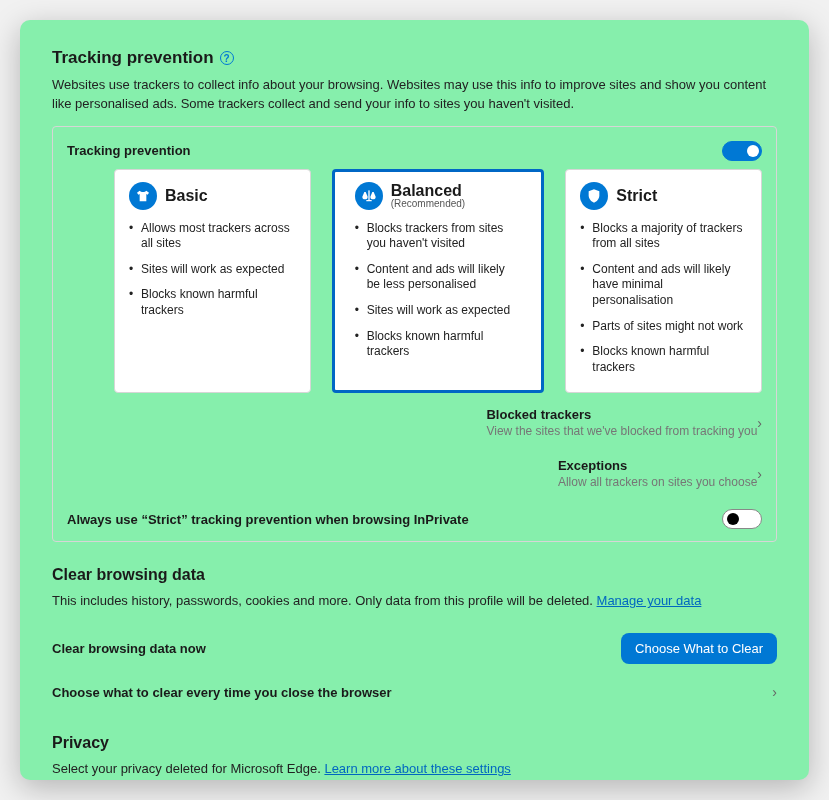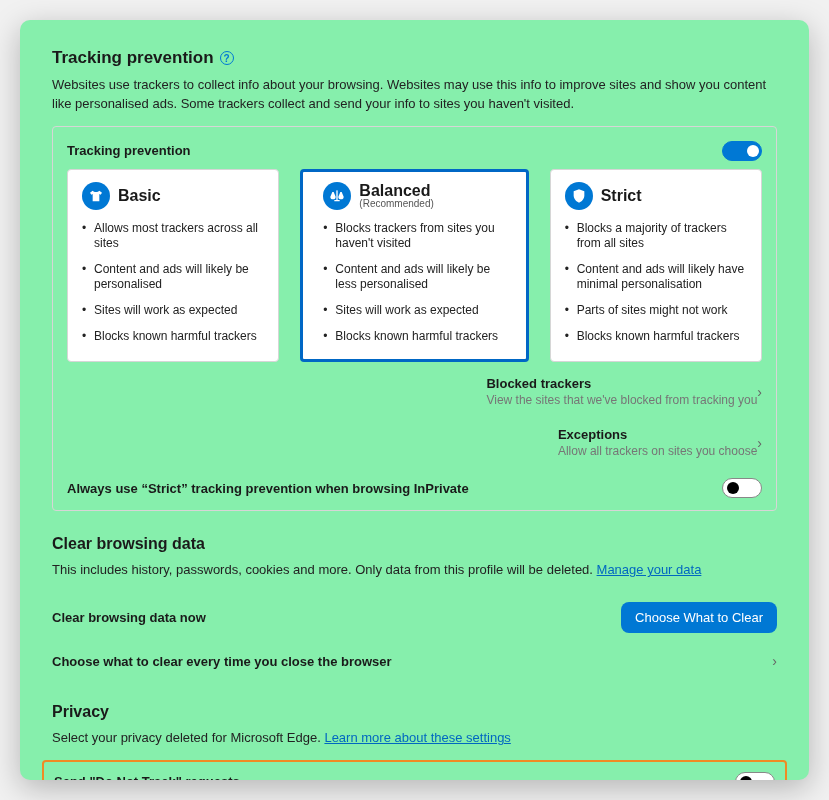--- a/index.html
+++ b/index.html
@@ -27,21 +27,21 @@
 .card {
   border:1px solid #d6d6d6; border-radius:4px;
   padding:10px 14px 8px;
 }
 .tp-header { display:flex; align-items:center; justify-content:space-between; padding:4px 0 8px; }
 .tp-header .lbl { font-weight:600; font-size:13px; }
 .toggle { position:relative; width:40px; height:20px; background:#fff; border:1px solid #888; border-radius:11px; cursor:pointer; }
 .toggle .knob { position:absolute; width:12px; height:12px; background:#000; border-radius:50%; top:3px; left:4px; transition:.15s; }
 .toggle.on { background:#0078d4; border-color:#0078d4; }
 .toggle.on .knob { background:#fff; left:24px; }
-.tier-row { display:flex; gap:21px; }
+.tier-row { display:flex; gap:21px;margin-left:47px; }
 .tier {
   flex:1; border:1px solid #d6d6d6; border-radius:4px;
   padding:12px 14px 12px; cursor:pointer; background:#fff;
 }
 .tier.selected { border:3px solid #0067c5; padding:10px 20px; }
 .tier-head { display:flex; align-items:center; gap:8px; margin-bottom:6px; }
 .tier-icon { width:28px; height:28px; border-radius:50%; background:#0078d4; display:flex; align-items:center; justify-content:center; color:#fff; }
 .tier-icon svg { width:16px; height:16px; fill:#fff; }
 .tier-title { font-size:16px; font-weight:700; }
 .tier-sub { font-size:10px; color:#555; margin-top:-2px; }
@@ -91,21 +91,20 @@
             <svg viewBox="0 0 24 24">
                 <path d="M7 4l-4 3 2 3 2-1v11h10V9l2 1 2-3-4-3c-1 1-3 2-5 2S8 5 7 4z"></path>
               </svg>
           </div>
           <div>
             <div class="tier-title">Basic</div>
           </div>
         </div>
         <ul>
           <li>Allows most trackers across all sites</li>
-          <li>Content and ads will likely be personalised</li>
           <li>Sites will work as expected</li>
           <li>Blocks known harmful trackers</li>
         </ul>
       </div>
 
       <div class="tier selected">
         <div class="tier-head">
           <div class="tier-icon">
             <svg viewBox="0 0 24 24">
                 <path d="M12 3l-1 1v2H5l-3 7a4 4 0 008 0L7 6h4v12H8v2h8v-2h-3V6h4l-3 7a4 4 0 008 0l-3-7h-6V4l-1-1z"></path>

